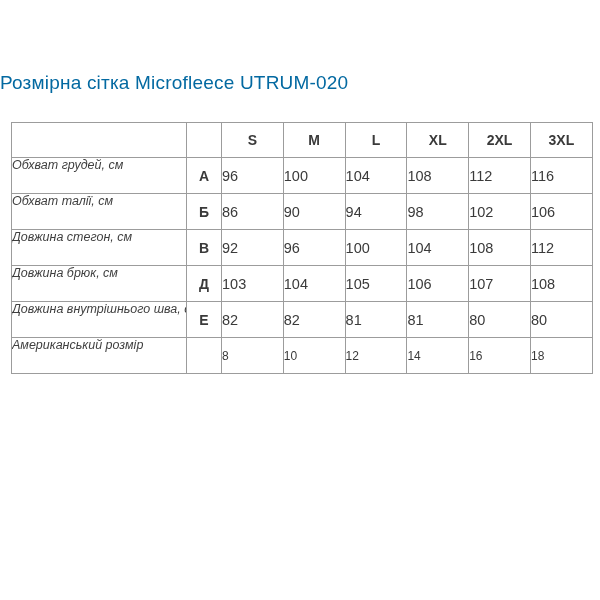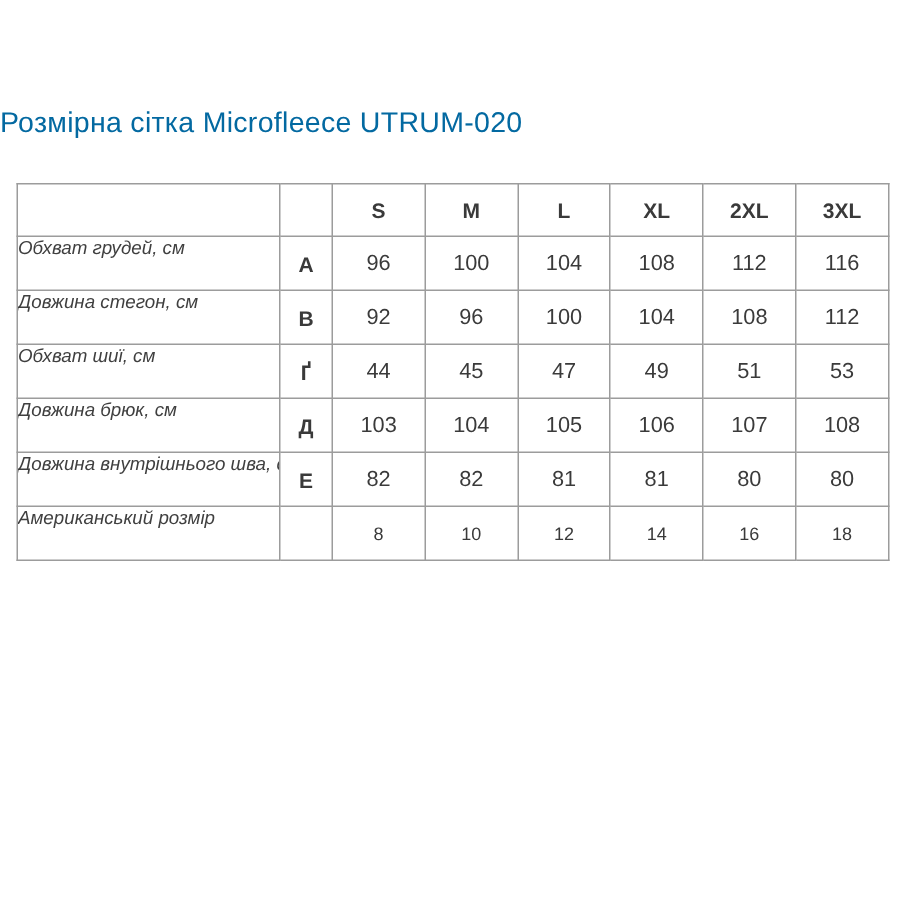--- a/index.html
+++ b/index.html
@@ -67,21 +67,21 @@
     font-style: italic;
   }
   td.letter {
     text-align: center;
     vertical-align: middle;
     font-size: 14px;
     font-weight: 700;
     color: #3a3a3a;
   }
   td.val {
-    text-align: center;
+    text-align: left;
     vertical-align: middle;
     font-size: 14.5px;
     font-weight: 400;
     color: #3a3a3a;
   }
   tr.small-row td.val {
     font-size: 12px;
   }
 </style>
 </head>
@@ -119,38 +119,38 @@
         <td class="label">Обхват грудей, см</td>
         <td class="letter">А</td>
         <td class="val">96</td>
         <td class="val">100</td>
         <td class="val">104</td>
         <td class="val">108</td>
         <td class="val">112</td>
         <td class="val">116</td>
       </tr>
       <tr class="data-row">
+        <td class="label">Обхват талії, см</td>
+        <td class="letter">Б</td>
+        <td class="val">86</td>
+        <td class="val">90</td>
+        <td class="val">94</td>
+        <td class="val">98</td>
+        <td class="val">102</td>
+        <td class="val">106</td>
+      </tr>
+      <tr class="data-row">
         <td class="label">Довжина стегон, см</td>
         <td class="letter">В</td>
         <td class="val">92</td>
         <td class="val">96</td>
         <td class="val">100</td>
         <td class="val">104</td>
         <td class="val">108</td>
         <td class="val">112</td>
-      </tr>
-      <tr class="data-row">
-        <td class="label">Обхват шиї, см</td>
-        <td class="letter">Ґ</td>
-        <td class="val">44</td>
-        <td class="val">45</td>
-        <td class="val">47</td>
-        <td class="val">49</td>
-        <td class="val">51</td>
-        <td class="val">53</td>
       </tr>
       <tr class="data-row">
         <td class="label">Довжина брюк, см</td>
         <td class="letter">Д</td>
         <td class="val">103</td>
         <td class="val">104</td>
         <td class="val">105</td>
         <td class="val">106</td>
         <td class="val">107</td>
         <td class="val">108</td>

